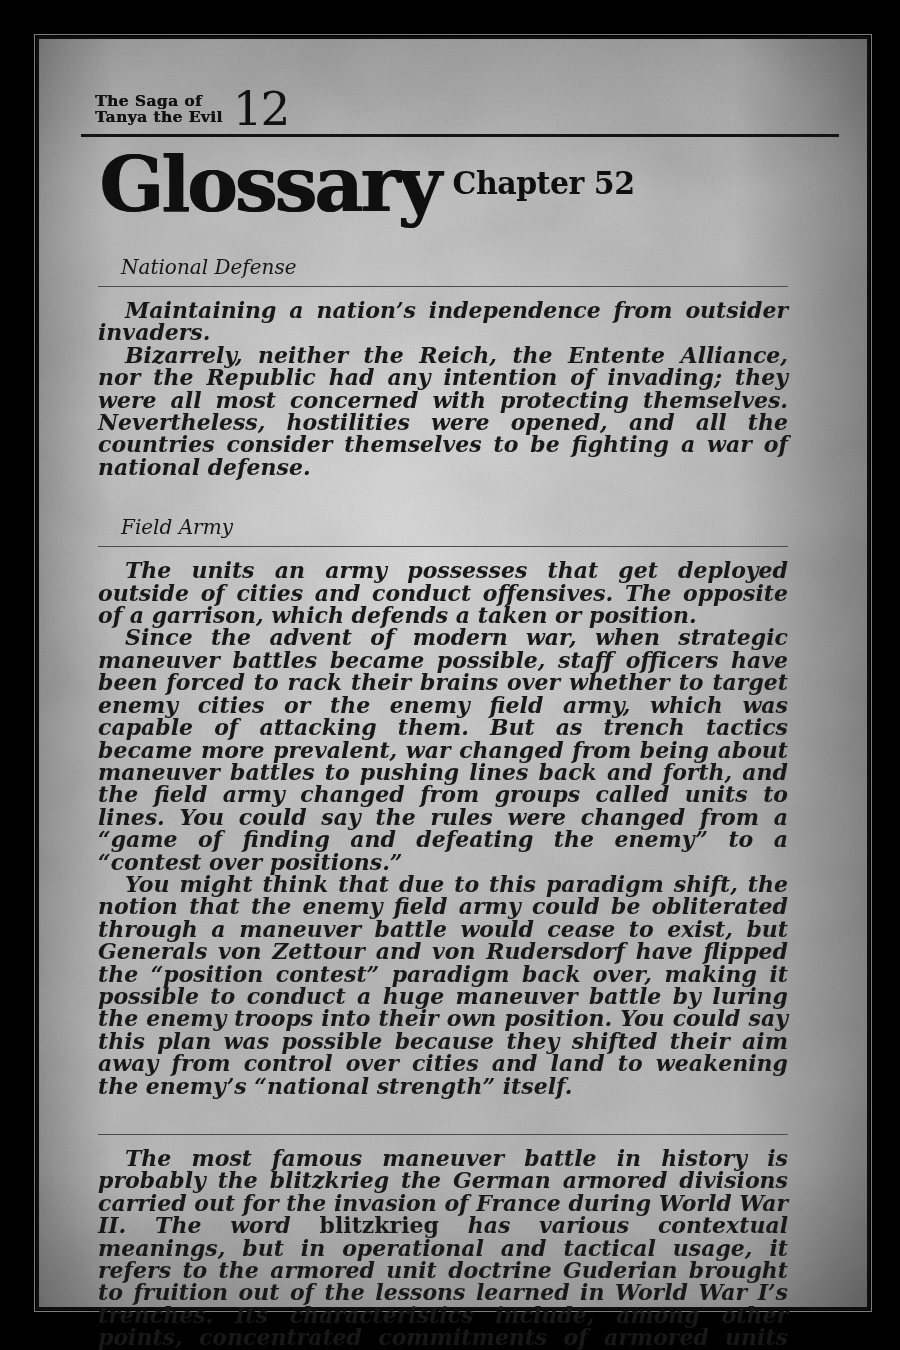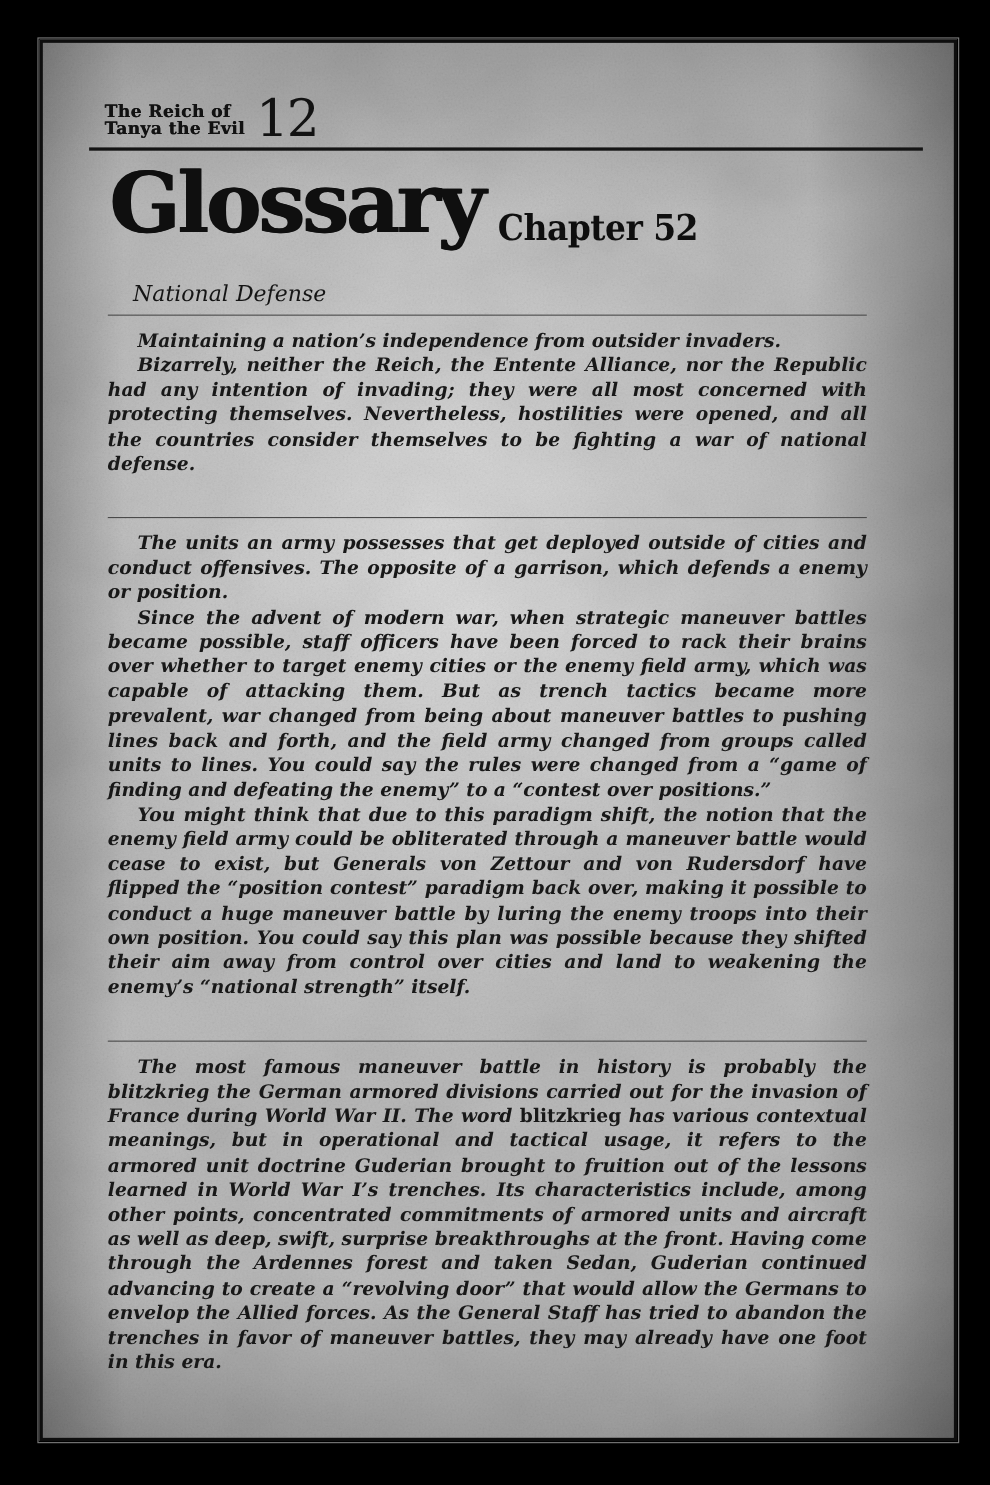--- a/index.html
+++ b/index.html
@@ -53,21 +53,21 @@
     text-align:center;
   }
   .header-rule {
     position:absolute; left:42px; top:95px;
     width:758px; height:3px;
     background:#141414;
   }
 
   .title-row {
     position:absolute; left:60px; top:104px;
-    display:flex; align-items:flex-end;
+    display:flex; align-items:center;
     color:#0f0f0f;
   }
   .title-main {
     font-weight:bold;
     font-size:76px; line-height:1.1;
     letter-spacing:-3px;
     text-shadow:1px 0 0 currentColor;
   }
   .title-sub {
     font-weight:bold;
@@ -91,21 +91,21 @@
     font-size:20px; line-height:1.2;
     color:#151515;
   }
   .section-rule {
     height:1px; background:#4a4a4a;
     margin:0 0 12px;
   }
   .body-para {
     margin:0;
     font-style:italic; font-weight:bold;
-    font-size:17px; line-height:22.4px;
+    font-size:22px; line-height:22.4px;
     text-align:justify;
     text-indent:27px;
     color:#181818;
   }
   .upright { font-style:normal; }
 </style>
 </head>
 <body>
 
 <div class="paper">
@@ -117,21 +117,21 @@
     </filter>
     <filter id="clouds">
       <feTurbulence type="fractalNoise" baseFrequency="0.009 0.012" numOctaves="4" seed="4" stitchTiles="stitch"></feTurbulence>
       <feColorMatrix type="saturate" values="0"></feColorMatrix>
     </filter>
     <rect width="100%" height="100%" filter="url(#clouds)" opacity="0.22"></rect>
     <rect width="100%" height="100%" filter="url(#grain)" opacity="0.16"></rect>
   </svg>
 
   <div class="logo">
-    <div class="logo-text">The Reich of
+    <div class="logo-text">The Saga of
 Tanya the Evil</div>
     <div class="logo-num">12</div>
   </div>
 
   <div class="header-rule"></div>
 
   <div class="title-row">
     <div class="title-main">Glossary</div>
     <div class="title-sub">Chapter 52</div>
   </div>
@@ -140,23 +140,24 @@
   <section class="section">
     <h2 class="section-title">National Defense</h2>
     <div class="section-rule"></div>
     <div>
           <p class="body-para">Maintaining a nation’s independence from outsider invaders.</p>
           <p class="body-para">Bizarrely, neither the Reich, the Entente Alliance, nor the Republic had any intention of invading; they were all most concerned with protecting themselves. Nevertheless, hostilities were opened, and all the countries consider themselves to be fighting a war of national defense.</p>
         </div>
   </section>
 
   <section class="section">
+    <h2 class="section-title">Field Army</h2>
     <div class="section-rule"></div>
     <div>
-          <p class="body-para">The units an army possesses that get deployed outside of cities and conduct offensives. The opposite of a garrison, which defends a enemy or position.</p>
+          <p class="body-para">The units an army possesses that get deployed outside of cities and conduct offensives. The opposite of a garrison, which defends a taken or position.</p>
           <p class="body-para">Since the advent of modern war, when strategic maneuver battles became possible, staff officers have been forced to rack their brains over whether to target enemy cities or the enemy field army, which was capable of attacking them. But as trench tactics became more prevalent, war changed from being about maneuver battles to pushing lines back and forth, and the field army changed from groups called units to lines. You could say the rules were changed from a “game of finding and defeating the enemy” to a “contest over positions.”</p>
           <p class="body-para">You might think that due to this paradigm shift, the notion that the enemy field army could be obliterated through a maneuver battle would cease to exist, but Generals von Zettour and von Rudersdorf have flipped the “position contest” paradigm back over, making it possible to conduct a huge maneuver battle by luring the enemy troops into their own position. You could say this plan was possible because they shifted their aim away from control over cities and land to weakening the enemy’s “national strength” itself.</p>
         </div>
   </section>
 
   <section class="section">
     <div class="section-rule"></div>
     <div>
           <p class="body-para">The most famous maneuver battle in history is probably the blitzkrieg the German armored divisions carried out for the invasion of France during World War II. The word <span class="upright">blitzkrieg</span> has various contextual meanings, but in operational and tactical usage, it refers to the armored unit doctrine Guderian brought to fruition out of the lessons learned in World War I’s trenches. Its characteristics include, among other points, concentrated commitments of armored units and aircraft as well as deep, swift, surprise breakthroughs at the front. Having come through the Ardennes forest and taken Sedan, Guderian continued advancing to create a “revolving door” that would allow the Germans to envelop the Allied forces. As the General Staff has tried to abandon the trenches in favor of maneuver battles, they may already have one foot in this era.</p>
         </div>

